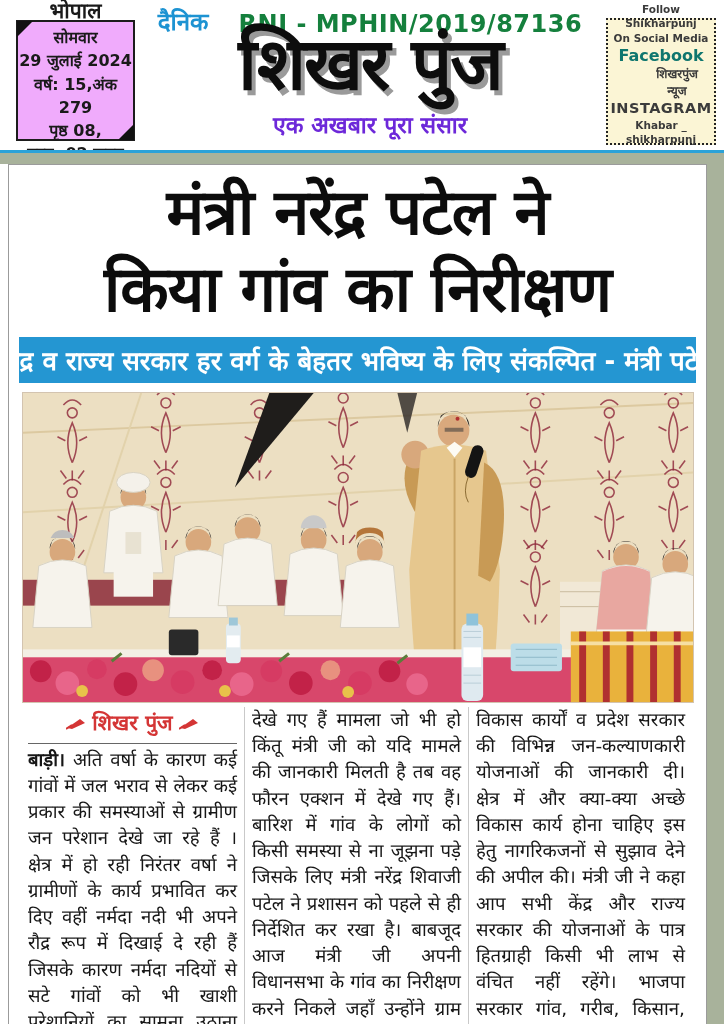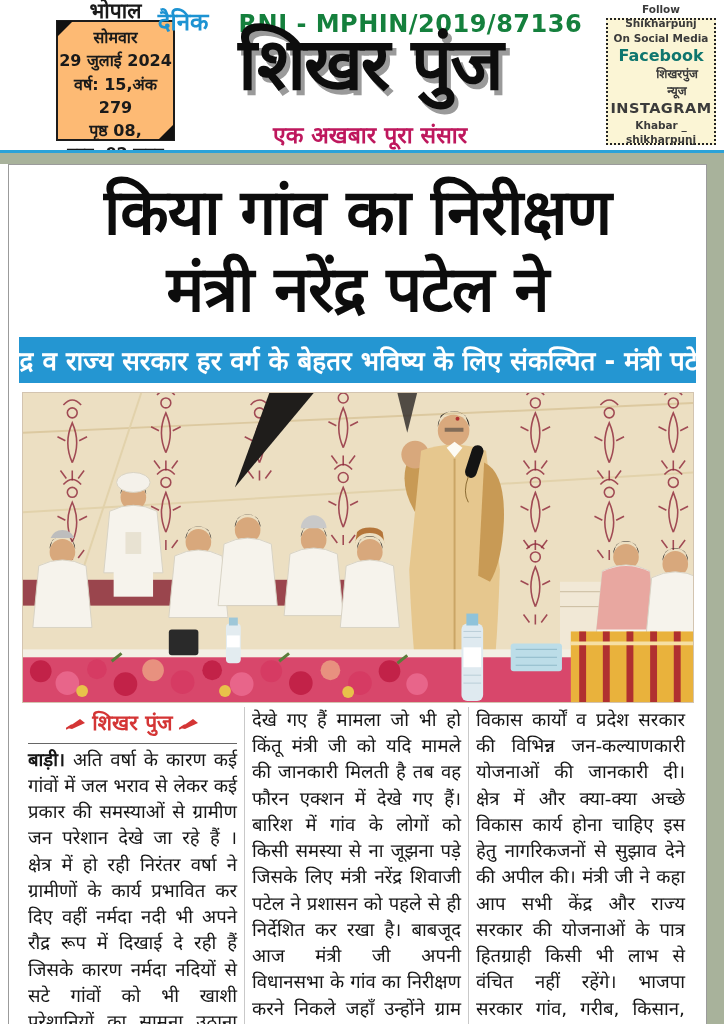--- a/index.html
+++ b/index.html
@@ -10,42 +10,42 @@
     position:relative;
     width:724px; height:1024px;
     overflow:hidden;
     color:#1a1a1a;
   }
   
   .masthead { position:absolute; top:0; left:0; width:724px; height:152px; background:#fff; }
 
   .info-box {
     position:absolute; left:16px; top:20px; width:119px; height:121px;
-    border:2px solid #1c1c1c; background:#fdba74;
+    border:2px solid #1c1c1c; background:#f0abfc;
     display:flex; flex-direction:column; justify-content:center; align-items:center;
-    text-align:center; line-height:1.45; padding:0;margin-left:40px;
+    text-align:center; line-height:1.45; padding:0;
   }
   .info-box::before { content:""; position:absolute; left:-1px; top:-1px; width:0; height:0;
     border-top:16px solid #111; border-right:16px solid transparent; }
   .info-box::after { content:""; position:absolute; right:-1px; bottom:-1px; width:0; height:0;
     border-bottom:16px solid #111; border-left:16px solid transparent; }
   .info-city { font-size:21px; font-weight:bold; }
   .info-line { font-size:16px; font-weight:bold; }
 
   .mast-center { position:absolute; left:136px; top:4px; width:468px; text-align:center; }
   .mast-toprow { display:flex; justify-content:center; align-items:flex-start; gap:30px; }
   .daily-label { color:#1d93d2; font-weight:bold; font-size:24px; }
   .rni-label   { color:#15803d; font-weight:bold; font-size:24px; margin-top:6px; letter-spacing:.5px; }
   .paper-title {
     font-size:72px; font-weight:800; color:#0d0d0d; line-height:1.0;
     margin-top:-10px; letter-spacing:-2px;
     text-shadow:4px 5px 0 #9a9a9a;
     white-space:nowrap;
   }
-  .tagline { color:#be185d; font-weight:bold; font-size:23px; margin-top:18px; }
+  .tagline { color:#6d28d9; font-weight:bold; font-size:23px; margin-top:8px; }
 
   .social-box {
     position:absolute; right:8px; top:18px; width:110px; height:127px;
     background:#fbf5d5; border:2px dotted #222;
     display:flex; flex-direction:column; justify-content:center; align-items:center;
     text-align:center; color:#3b3b3b; line-height:1.35; padding:5px;
   }
   .s-sm  { font-size:10.5px; font-weight:bold; }
   .s-fb  { font-size:16px; font-weight:bold; color:#0f766e; }
   .s-hi  { font-size:12px; font-weight:bold;margin-left:32px; }
@@ -122,22 +122,22 @@
   </div>
 </div>
 
 <div class="blue-rule"></div>
 <div class="green-band"></div>
 <div class="green-side"></div>
 
 <div class="main-frame">
 
   <div class="headline">
+    <div>मंत्री नरेंद्र पटेल ने</div>
     <div>किया गांव का निरीक्षण</div>
-    <div>मंत्री नरेंद्र पटेल ने</div>
   </div>
 
   <div class="subhead">केंद्र व राज्य सरकार हर वर्ग के बेहतर भविष्य के लिए संकल्पित - मंत्री पटेल</div>
 
   <div class="photo-wrap">
     <svg viewBox="0 0 680 311" preserveAspectRatio="none" aria-hidden="true">
       <defs>
         <g id="pcol" stroke="#8e2639" fill="none" stroke-width="1.6" opacity="0.8">
           <path d="M0 0 q9 -20 0 -40 q-9 20 0 40"></path>
           <circle cx="0" cy="-50" r="5"></circle>

